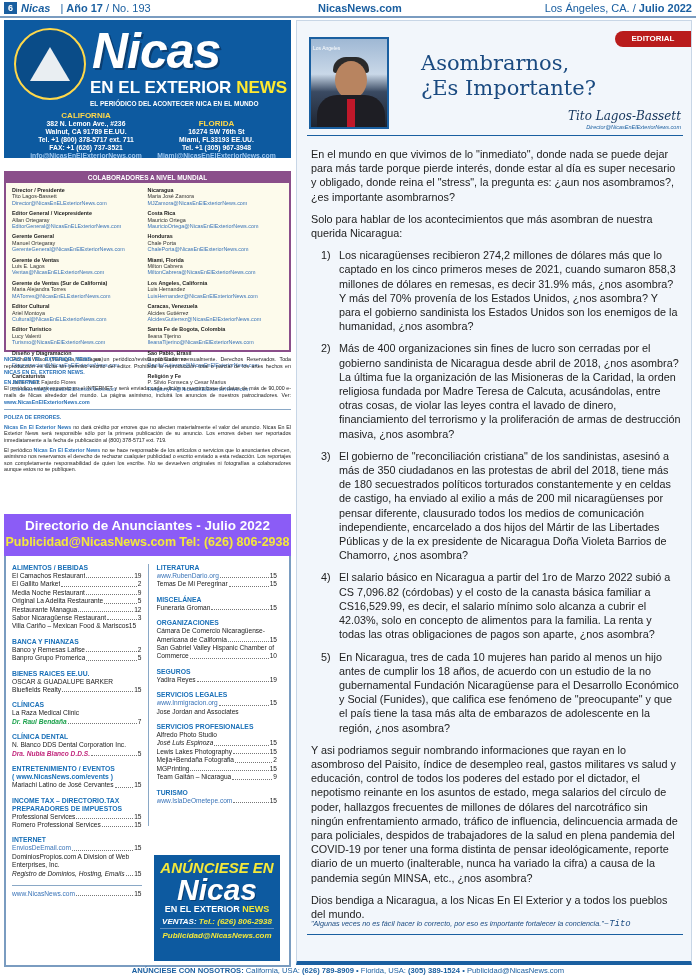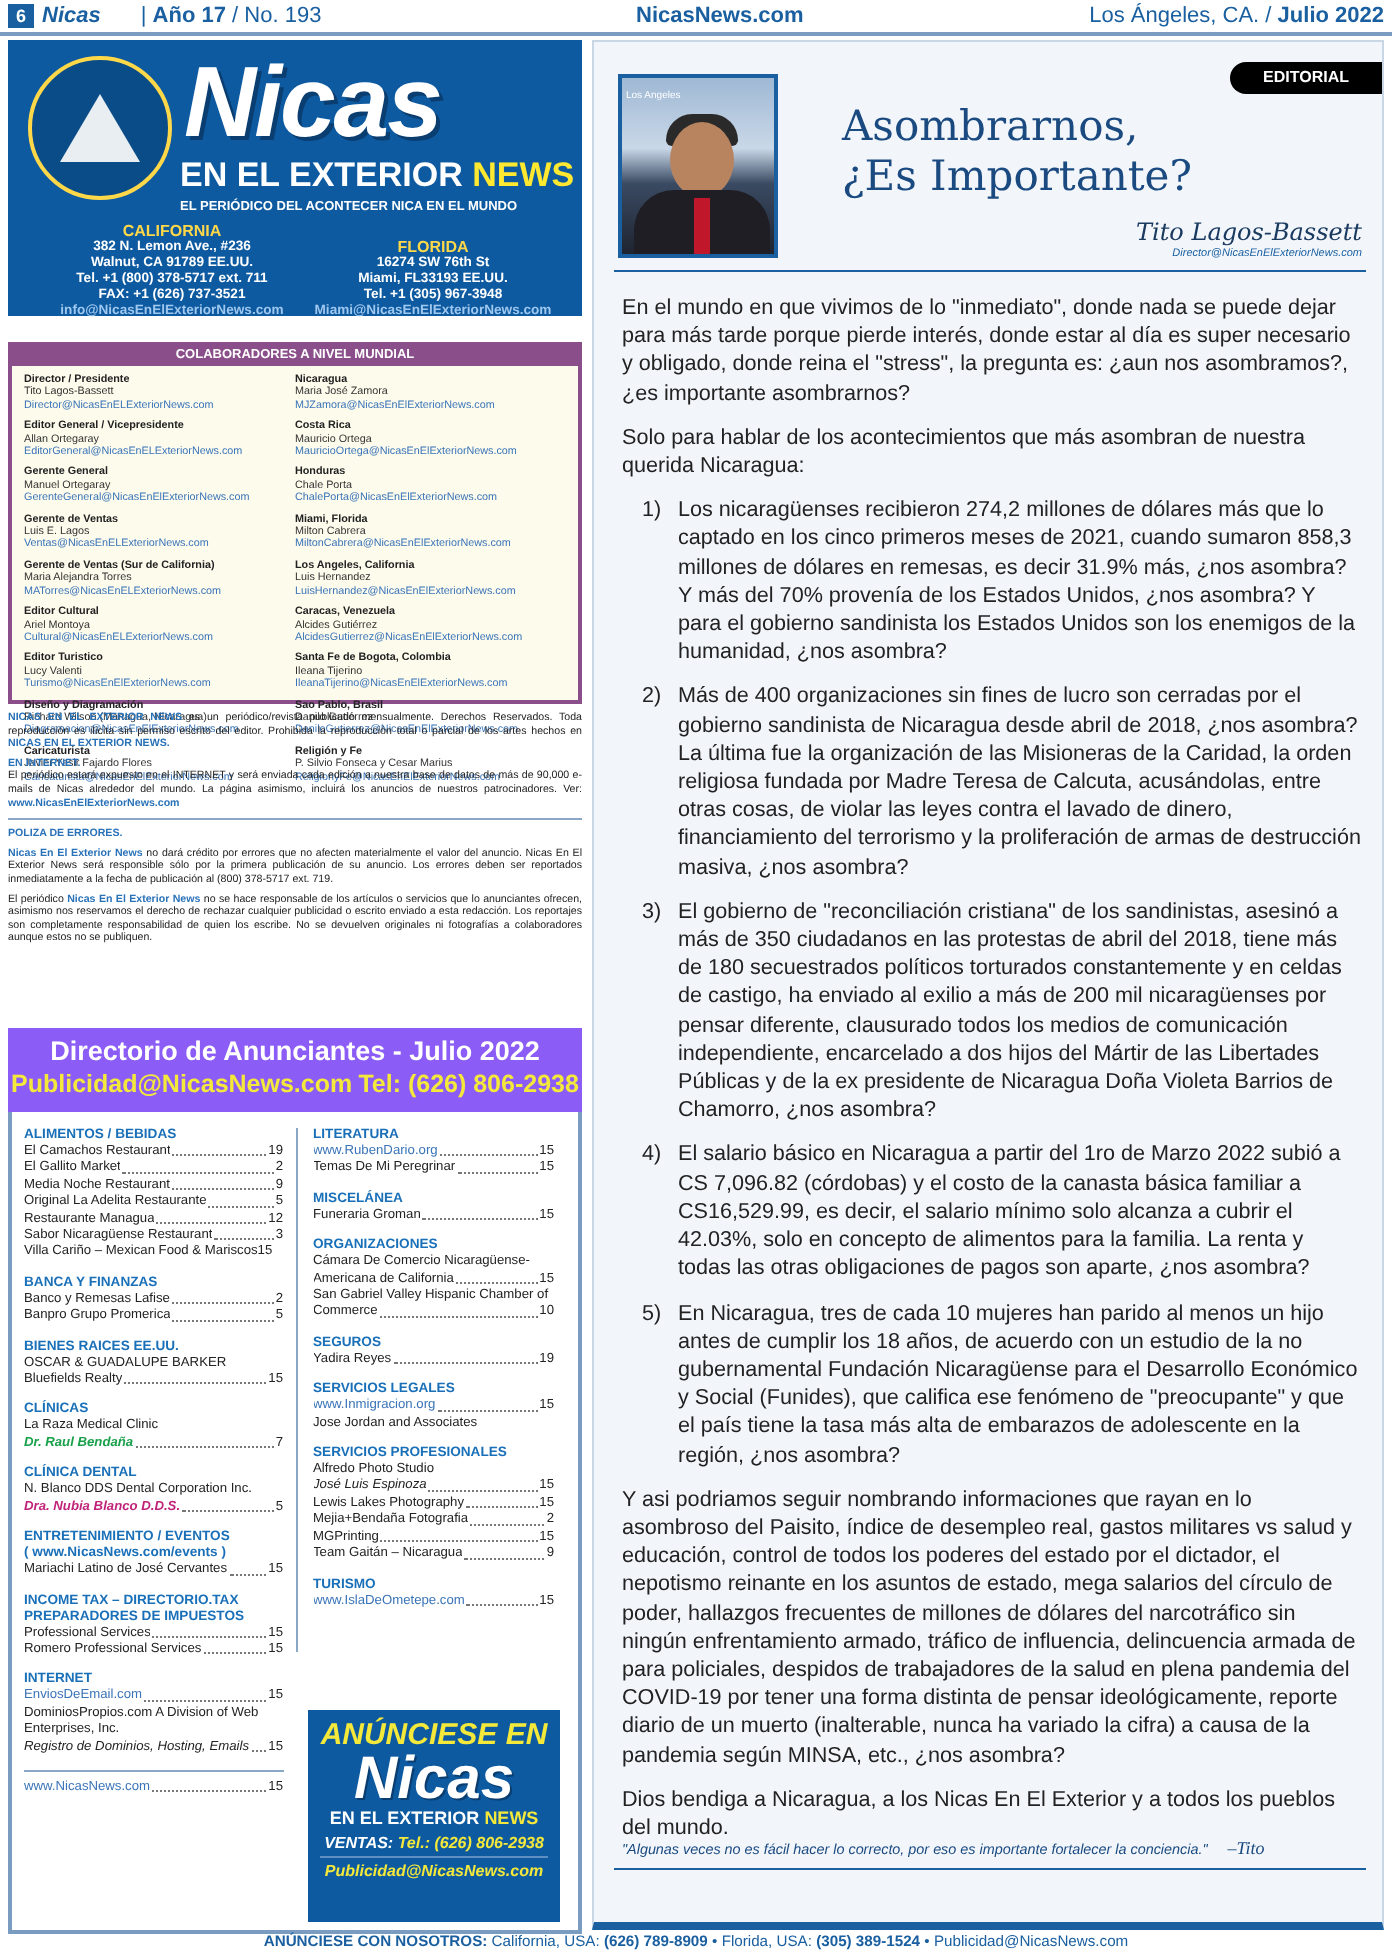--- a/index.html
+++ b/index.html
@@ -3,21 +3,21 @@
 <meta charset="utf-8">
 <style>
   * { box-sizing: border-box; margin: 0; padding: 0; }
   html, body { width: 696px; height: 979px; overflow: hidden; background: #ffffff; }
   body { font-family: "Liberation Sans", sans-serif; color: #222; position: relative; }
 
   
   .topbar { position: absolute; left: 0; top: 0; width: 696px; height: 18px; border-bottom: 2px solid #7a9cc0; display: flex; align-items: center; font-size: 11px; }
   .pg { background: #1a5fa0; color: #fff; font-weight: bold; font-size: 9px; padding: 1px 4px; margin-left: 4px; }
   .mini-logo { color: #1a5fa0; font-weight: bold; font-style: italic; font-size: 11px; margin-left: 4px; }
-  .issue { color: #1a5fa0; margin-left: 20px; font-family: "Liberation Sans Narrow", "Liberation Sans", sans-serif; }
+  .issue { color: #1a5fa0; margin-left: 10px; font-family: "Liberation Sans Narrow", "Liberation Sans", sans-serif; }
   .issue b { color: #1a5fa0; }
   .site { position: absolute; left: 318px; color: #1a5fa0; font-weight: bold; text-align: center; }
   .dateline { position: absolute; right: 4px; color: #1a5fa0; }
   .dateline b { color: #1a5fa0; }
 
   
   .masthead { position: absolute; left: 4px; top: 20px; width: 287px; height: 138px; background: #0d5aa0; color: #fff; }
   .seal { position: absolute; left: 10px; top: 8px; width: 72px; height: 72px; border-radius: 50%; background: #0a4c88; border: 2px solid #ffd84a; display: flex; align-items: center; justify-content: center; }
   .seal .tri { width: 0; height: 0; border-left: 20px solid transparent; border-right: 20px solid transparent; border-bottom: 34px solid #e9eef2; }
   .logo-big { position: absolute; left: 88px; top: 6px; font-size: 50px; font-style: italic; font-weight: bold; color: #fff; letter-spacing: -1px; line-height: 50px; text-shadow: 2px 2px 0 #0a3d70; }
@@ -70,39 +70,39 @@
   .ad-l1 { color: #f4e83a; font-weight: bold; font-style: italic; font-size: 15px; }
   .ad-logo { color: #fff; font-weight: bold; font-style: italic; font-size: 30px; line-height: 28px; text-shadow: 1px 1px 0 #0a3d70; }
   .ad-sub { color: #fff; font-weight: bold; font-size: 9px; }
   .ad-sub .news { color: #f4e83a; }
   .ad-tel { color: #f4e83a; font-weight: bold; font-style: italic; font-size: 8px; margin-top: 3px; border-bottom: 1px solid #5f8fc0; padding-bottom: 2px; margin-left: 6px; margin-right: 6px; }
   .ad-tel .lbl { color: #fff; }
   .ad-mail { color: #f4e83a; font-weight: bold; font-style: italic; font-size: 8px; margin-top: 2px; }
 
   
   .editorial { position: absolute; left: 296px; top: 20px; width: 396px; height: 945px; background: #f2f6fb; border: 1px solid #c8d6e6; border-bottom: 4px solid #1a5fa0; }
-  .ed-badge { position: absolute; right: 0; top: 10px; width: 76px; height: 16px; background: #000000; color: #fff; font-size: 8px; font-weight: bold; text-align: center; line-height: 16px; border-radius: 10px 0 0 10px; }
+  .ed-badge { position: absolute; right: 0; top: 10px; width: 76px; height: 16px; background: #b91c1c; color: #fff; font-size: 8px; font-weight: bold; text-align: center; line-height: 16px; border-radius: 10px 0 0 10px; }
   .photo { position: absolute; left: 12px; top: 16px; width: 80px; height: 92px; border: 2px solid #1a5fa0; background: linear-gradient(#9fb8d4 0%, #c9d8e8 40%, #3a4a62 60%, #1e2430 100%); overflow: hidden; }
   .photo .head { position: absolute; left: 24px; top: 22px; width: 32px; height: 38px; border-radius: 50%; background: #b88460; }
   .photo .hair { position: absolute; left: 22px; top: 18px; width: 36px; height: 16px; border-radius: 18px 18px 4px 4px; background: #2a2a2a; }
   .photo .suit { position: absolute; left: 6px; top: 56px; width: 68px; height: 40px; border-radius: 20px 20px 0 0; background: #1e1e24; }
   .photo .tie { position: absolute; left: 36px; top: 60px; width: 8px; height: 30px; background: #c0182a; }
   .photo .lbl { position: absolute; left: 2px; top: 6px; font-size: 5px; color: #fff; }
   .ed-title { position: absolute; left: 124px; top: 30px; font-family: "DejaVu Serif", serif; font-size: 21px; line-height: 25px; color: #1a4a80; }
   .ed-author { position: absolute; right: 10px; top: 88px; font-family: "DejaVu Serif", serif; font-style: italic; font-size: 12px; color: #1a3a60; text-align: right; }
   .ed-email { position: absolute; right: 10px; top: 103px; font-size: 5.5px; font-style: italic; color: #1a5fa0; }
   .ed-rule { position: absolute; left: 10px; right: 8px; top: 114px; border-top: 1px solid #1a5fa0; }
   .ed-body { position: absolute; left: 14px; top: 126px; width: 370px; font-family: "Liberation Sans Narrow", "Liberation Sans", sans-serif; font-size: 10.8px; line-height: 14.2px; color: #222; }
   .ed-body p { margin-bottom: 8px; }
   .ed-body ol { list-style: none; margin-bottom: 8px; }
   .ed-body li { display: flex; margin-bottom: 8px; padding-left: 10px; }
   .ed-body li .num { width: 18px; flex-shrink: 0; }
   .ed-quote-rule { position: absolute; left: 10px; right: 8px; top: 913px; border-top: 1px solid #1a5fa0; }
   .ed-quote { position: absolute; left: 14px; top: 898px; font-size: 7.2px; font-style: italic; color: #1a4a80; }
-  .ed-quote .sig { font-family: Liberation Serif, serif; font-size: 9px; margin-left: 10px; }
+  .ed-quote .sig { font-family: Liberation Mono, monospace; font-size: 9px; margin-left: 0; }
 
   
   .footer { position: absolute; left: 0; top: 966px; width: 696px; height: 13px; text-align: center; font-size: 7.6px; color: #1a5fa0; font-family: "Liberation Sans Narrow", "Liberation Sans", sans-serif; }
   .footer b { font-weight: bold; }
 </style>
 </head>
 <body>
 
 <div class="topbar">
   <span class="pg">6</span>

